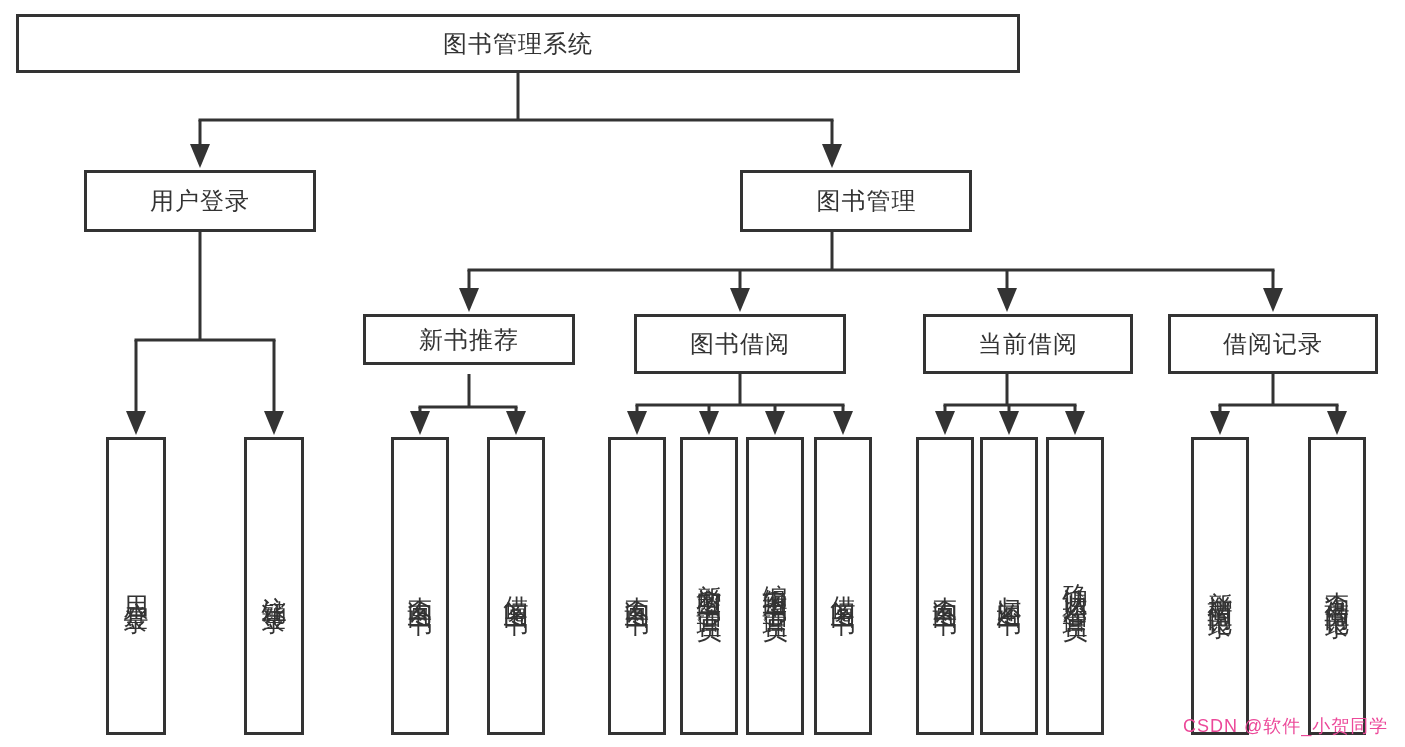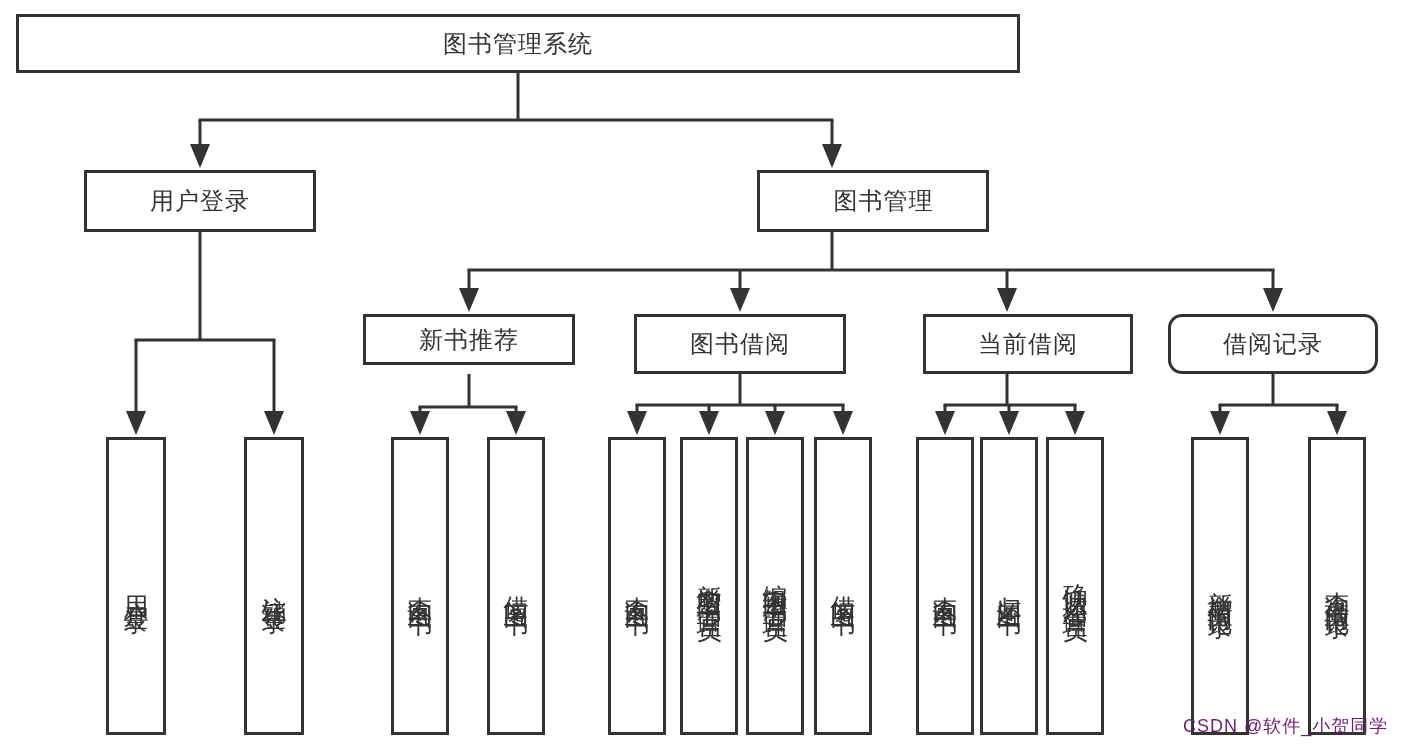--- a/index.html
+++ b/index.html
@@ -39,21 +39,21 @@
     writing-mode: vertical-rl;
     text-orientation: mixed;
     letter-spacing: 5px;
     line-height: 1;
   }
   .watermark {
     position: absolute;
     left: 1183px;
     top: 714px;
     font-size: 18px;
-    color: #701a75;
+    color: #ec4899;
     letter-spacing: 1px;
     white-space: nowrap;
     z-index: 5;
     text-align: center;
   }
 </style>
 </head>
 <body>
 
 <div id="canvas">
@@ -127,34 +127,34 @@
     </g>
   </svg>
 
   <div class="node node-h" style="left:16px; top:14px; width:1004px; height:59px;">
     <span>图书管理系统</span>
   </div>
 
   <div class="node node-h" style="left:84px; top:170px; width:232px; height:62px;">
     <span>用户登录</span>
   </div>
-  <div class="node node-h" style="left:757px; top:170px; width:232px; height:62px;padding-left:21px;">
+  <div class="node node-h" style="left:740px; top:170px; width:232px; height:62px;padding-left:21px;">
     <span>图书管理</span>
   </div>
 
   <div class="node node-h" style="left:363px; top:314px; width:212px; height:51px;">
     <span>新书推荐</span>
   </div>
   <div class="node node-h" style="left:634px; top:314px; width:212px; height:60px;">
     <span>图书借阅</span>
   </div>
   <div class="node node-h" style="left:902px; top:314px; width:210px; height:60px;margin-left:21px;">
     <span>当前借阅</span>
   </div>
-  <div class="node node-h" style="left:1168px; top:314px; width:210px; height:60px;border-radius:14px;">
+  <div class="node node-h" style="left:1168px; top:314px; width:210px; height:60px;">
     <span>借阅记录</span>
   </div>
 
   <div class="node node-v" style="left:106px; top:437px; width:60px; height:298px;">
     <span>用户登录</span>
   </div>
   <div class="node node-v" style="left:244px; top:437px; width:60px; height:298px;">
     <span>注销登录</span>
   </div>
 

